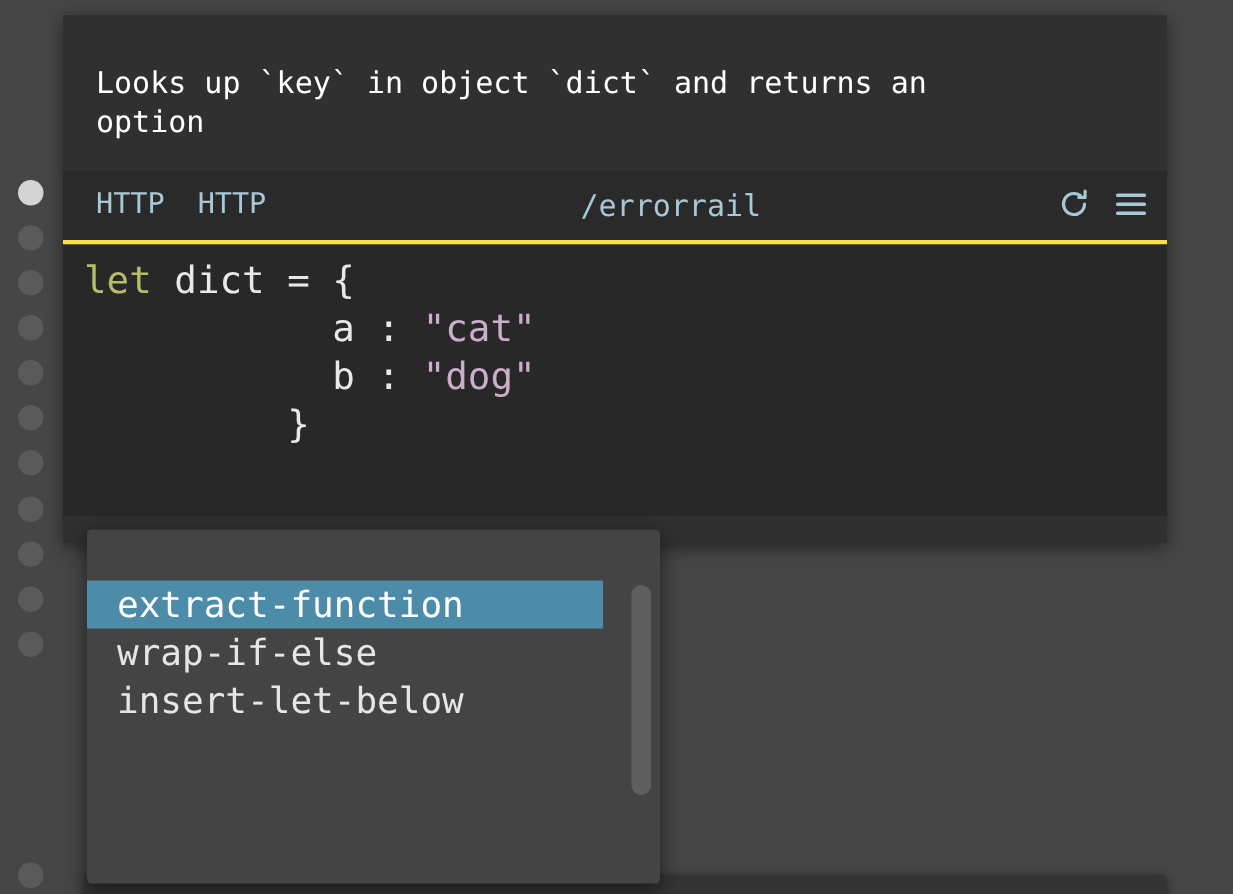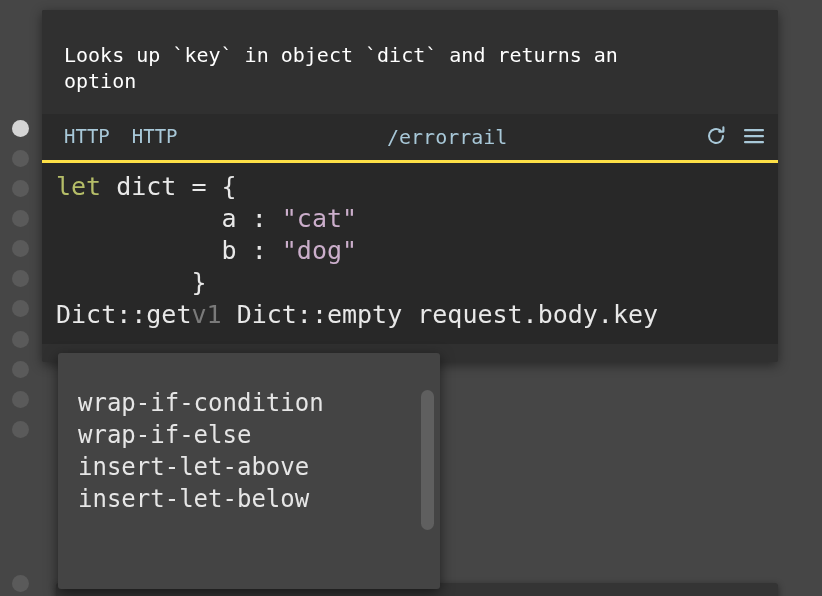--- a/index.html
+++ b/index.html
@@ -235,27 +235,25 @@
         </svg>
       </div>
     </div>
   </div>
 
   <div id="code-area">
       <div class="code-line"><span class="tok-kw">let</span><span class="tok-plain"> dict = {</span></div>
       <div class="code-line"><span class="tok-plain">           a : </span><span class="tok-str">"cat"</span></div>
       <div class="code-line"><span class="tok-plain">           b : </span><span class="tok-str">"dog"</span></div>
       <div class="code-line"><span class="tok-plain">         }</span></div>
-      <div class="code-line"><span class="tok-plain">Dict::get</span><span class="tok-ver">v1</span><span class="tok-plain"> Dict::empty request.body.key</span></div>
     </div>
 
 </div>
 
 <div id="autocomplete">
   <div id="ac-list">
-      <div class="ac-item">wrap-if-condition</div>
+      <div class="ac-item selected">extract-function</div>
       <div class="ac-item">wrap-if-else</div>
-      <div class="ac-item">insert-let-above</div>
       <div class="ac-item">insert-let-below</div>
     </div>
   <div id="ac-scrollbar-track"></div>
   <div id="ac-scrollbar-thumb"></div>
 </div>
 
 </body></html>

